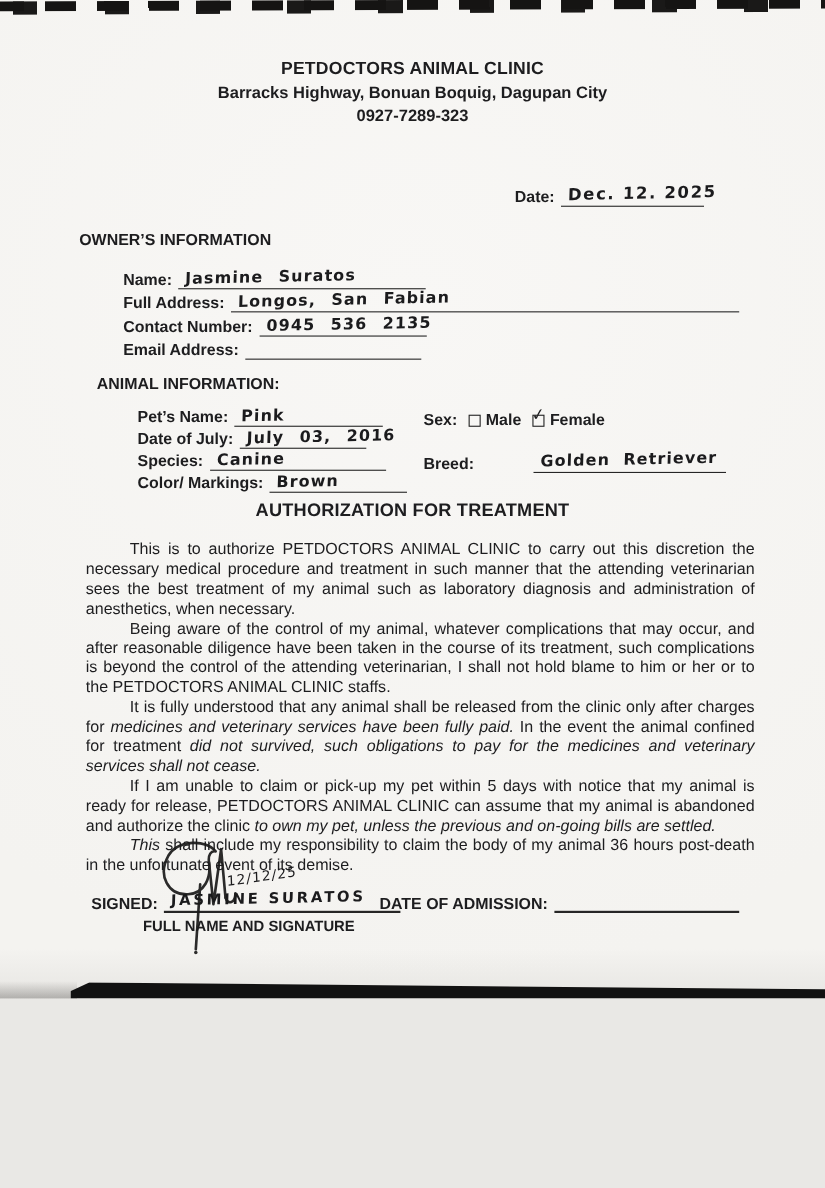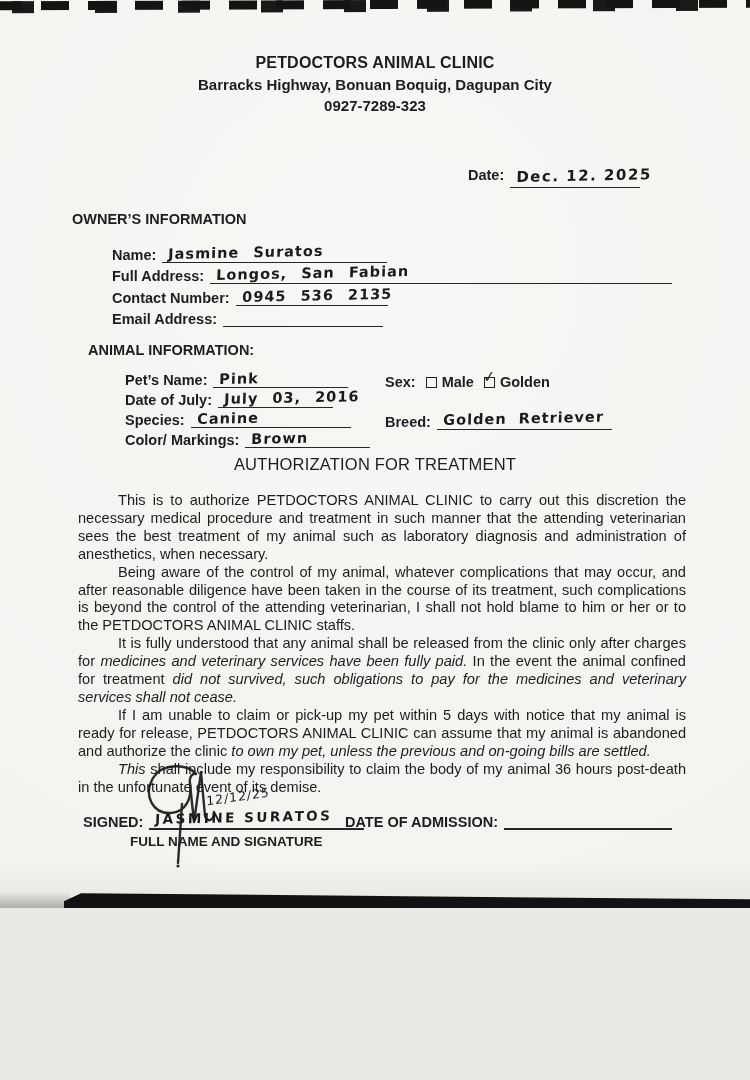--- a/index.html
+++ b/index.html
@@ -35,46 +35,46 @@
   .header .l1{font-size:16px;letter-spacing:.2px;}
   .header .l2{font-size:15px;margin-top:4px;}
   .header .l3{font-size:15px;margin-top:4px;}
 
   .hand{
     font-family:"DejaVu Sans",sans-serif;color:#1b1b1d;
     transform:rotate(-1.2deg) skewX(-3deg);transform-origin:left bottom;
     white-space:nowrap;
   }
 
-  .date-row{position:absolute;top:167px;left:468px;display:flex;font-weight:bold;font-size:14.5px;}
+  .date-row{position:absolute;top:167px;left:468px;display:flex;align-items:flex-end;font-weight:bold;font-size:14.5px;}
   .ul{border-bottom:1.8px solid #262626;position:relative;height:20px;margin-left:6px;}
   .ul .hand{position:absolute;left:6px;bottom:1px;font-size:15px;letter-spacing:1.5px;}
   .w-date{width:130px;}
 
   .section-heading{font-weight:bold;font-size:14.5px;}
   .owner{position:absolute;top:211px;left:72px;}
   .fields{margin-top:14px;margin-left:40px;}
   .frow{display:flex;align-items:flex-end;height:21.5px;font-size:14.5px;font-weight:bold;}
   .frow .ul{height:19px;}
   .frow .hand{font-size:14.5px;letter-spacing:1px;word-spacing:8px;bottom:0;}
   .w-name{width:225px;}.w-addr{width:462px;}.w-contact{width:152px;}.w-email{width:160px;}
 
   .animal{position:absolute;top:342px;left:88px;}
   .animal .fields{margin-left:37px;margin-top:10px;}
   .animal .frow{height:20px;}
   .w-pet{width:135px;}.w-dob{width:115px;}.w-species{width:160px;}.w-color{width:125px;}
 
   .sex-row{position:absolute;top:372px;left:385px;display:flex;align-items:center;font-weight:bold;font-size:14.5px;height:20px;}
   .cb{display:inline-block;width:9px;height:9px;border:1.5px solid #222;position:relative;margin:0 5px 0 10px;}
   .cb .mark{position:absolute;left:-2px;top:-10px;font-size:15px;font-family:"DejaVu Sans",sans-serif;transform:rotate(-8deg);font-weight:normal;}
-  .breed-row{position:absolute;top:409px;left:385px;display:flex;align-items:flex-end;font-weight:bold;font-size:14.5px;}
+  .breed-row{position:absolute;top:409px;left:385px;display:flex;align-items:flex-end;font-weight:bold;font-size:14.5px;gap:48px;}
   .w-breed{width:175px;}
   .breed-row .hand{font-size:14.5px;letter-spacing:1px;word-spacing:6px;}
 
-  .auth-title{position:absolute;top:455px;left:0;width:100%;text-align:center;font-size:16.5px;font-weight:normal;letter-spacing:.2px;}
+  .auth-title{position:absolute;top:455px;left:0;width:100%;text-align:center;font-size:16.5px;font-weight:bold;letter-spacing:.2px;}
   .paras{position:absolute;top:492px;left:78px;width:608px;font-size:14.6px;line-height:17.9px;text-align:justify;}
   .paras p{margin:0;text-indent:40px;}
 
   .signed{position:absolute;top:808px;left:83px;font-weight:bold;font-size:14.5px;}
   .signed-row{display:flex;align-items:flex-end;}
   .w-signed{width:215px;border-bottom-width:2px;}
   .signed-row .hand{font-size:13.5px;letter-spacing:2.5px;bottom:1px;}
   .signed-caption{margin-left:47px;margin-top:4px;font-size:13.5px;font-weight:bold;}
 
   .admission{position:absolute;top:808px;left:345px;display:flex;align-items:flex-end;font-weight:bold;font-size:14.5px;}
@@ -168,21 +168,21 @@
 
   <div class="sex-row">
     <span>Sex:</span>
     <span class="cb">
       <span class="mark"></span>
     </span>
     <span>Male</span>
     <span class="cb">
       <span class="mark">✓</span>
     </span>
-    <span>Golden</span>
+    <span>Female</span>
   </div>
 
   <div class="breed-row">
     <span>Breed:</span>
     <span class="ul w-breed">
       <span class="hand">Golden Retriever</span>
     </span>
   </div>
 
   <div class="auth-title">AUTHORIZATION FOR TREATMENT</div>

